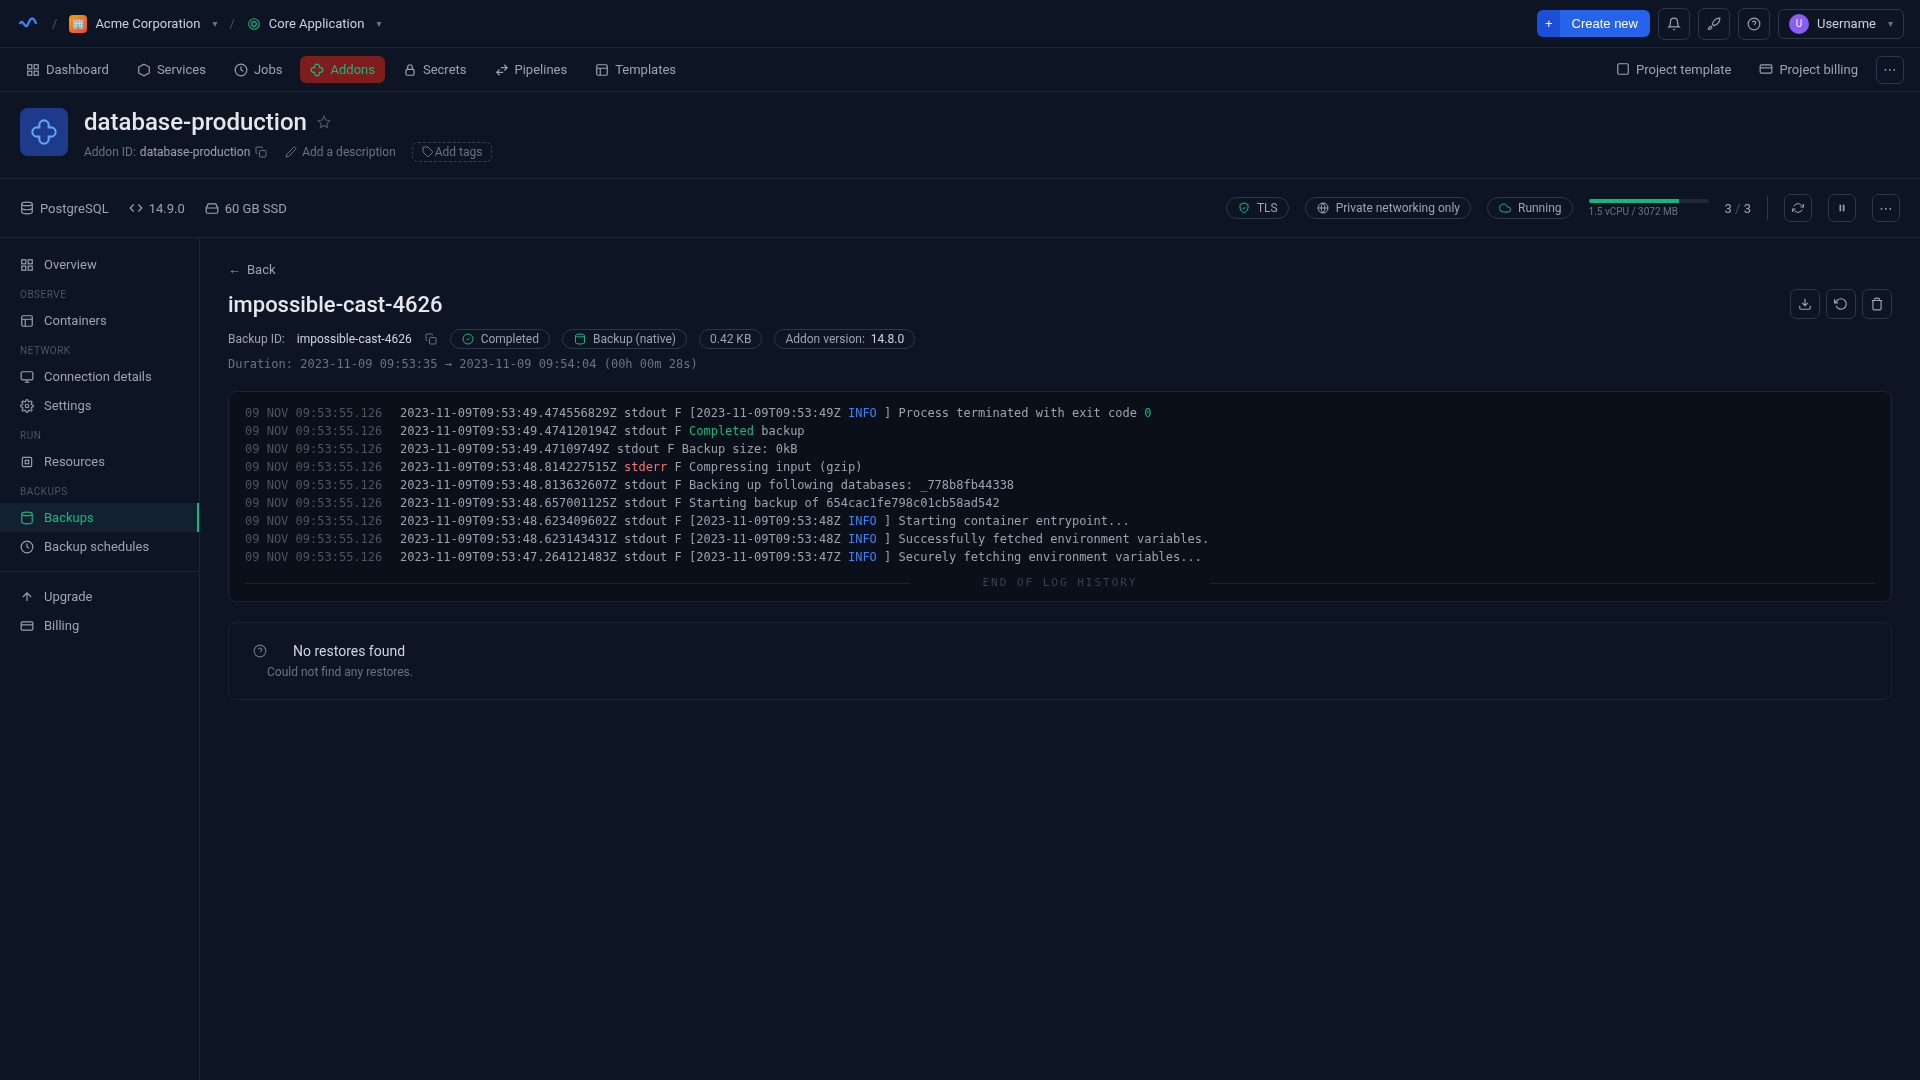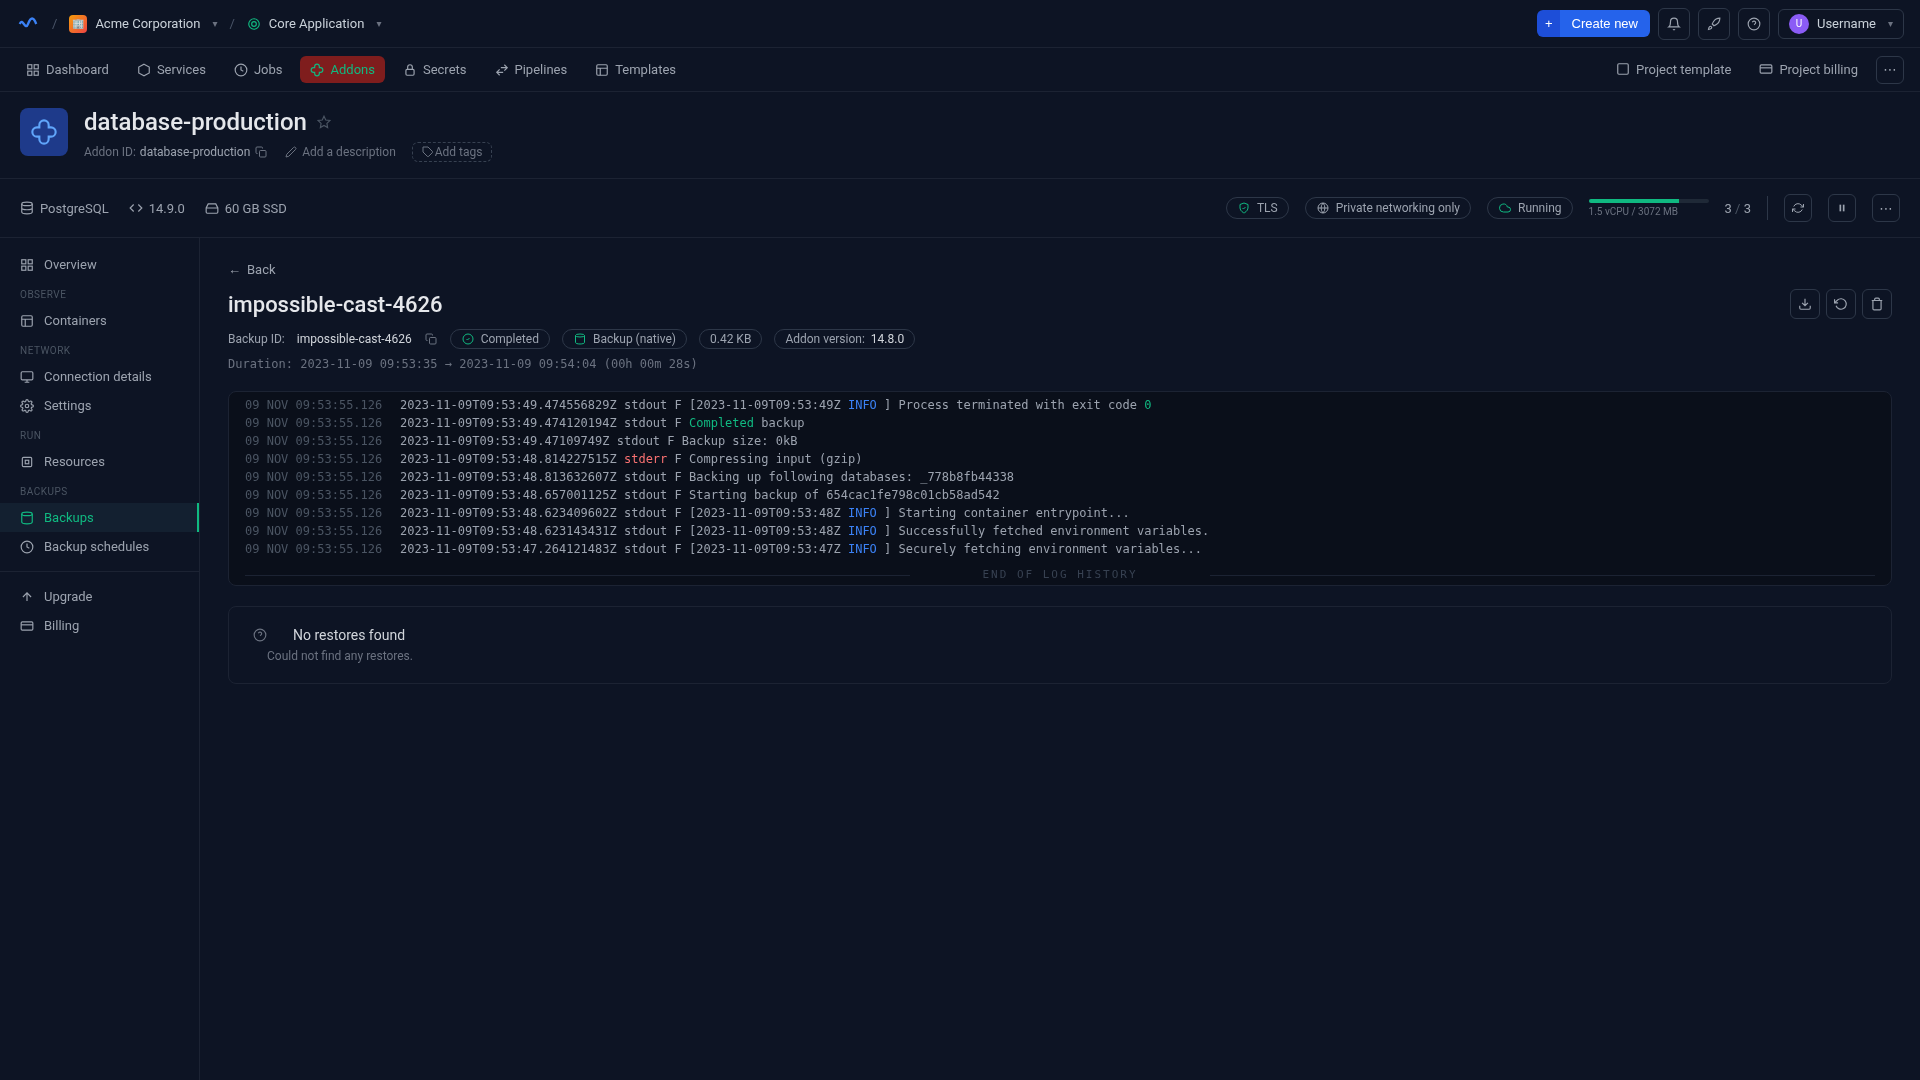--- a/index.html
+++ b/index.html
@@ -230,21 +230,21 @@
   align-items: center;
   gap: 6px;
 }
 .duration-row { margin-top: 8px; font-size: 12px; color: #6b7280; font-family: ui-monospace, Menlo, monospace; }
 
 .log-box {
   margin-top: 20px;
   border: 1px solid #1c2333;
   border-radius: 8px;
   background: #0a0f1a;
-  padding: 4px 0;
+  padding: 12px 0;
   font-family: ui-monospace, Menlo, Consolas, monospace;
   font-size: 12px;
 }
 .log-line {
   display: flex;
   padding: 2px 16px;
   white-space: pre;
 }
 .log-ts { color: #4b5563; width: 155px; flex-shrink: 0; }
 .log-body { color: #9ca3af; }

